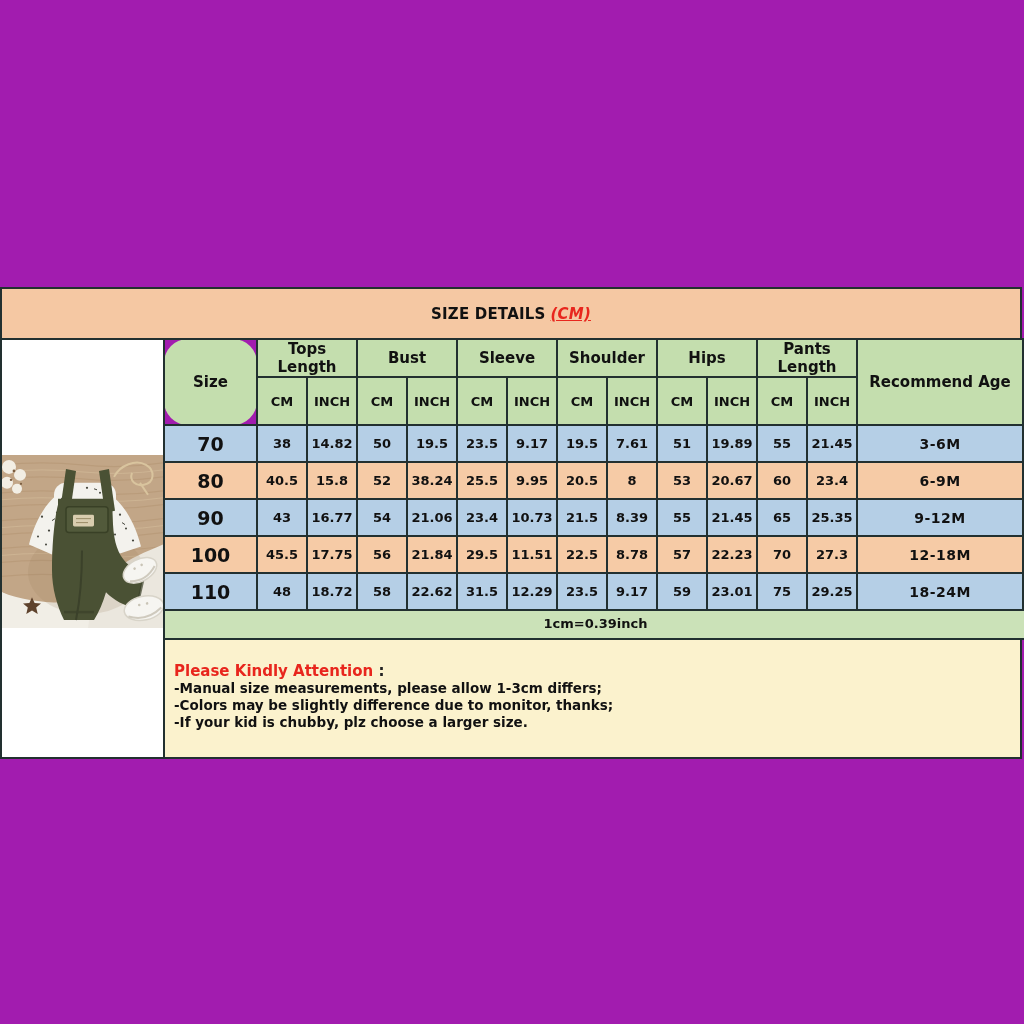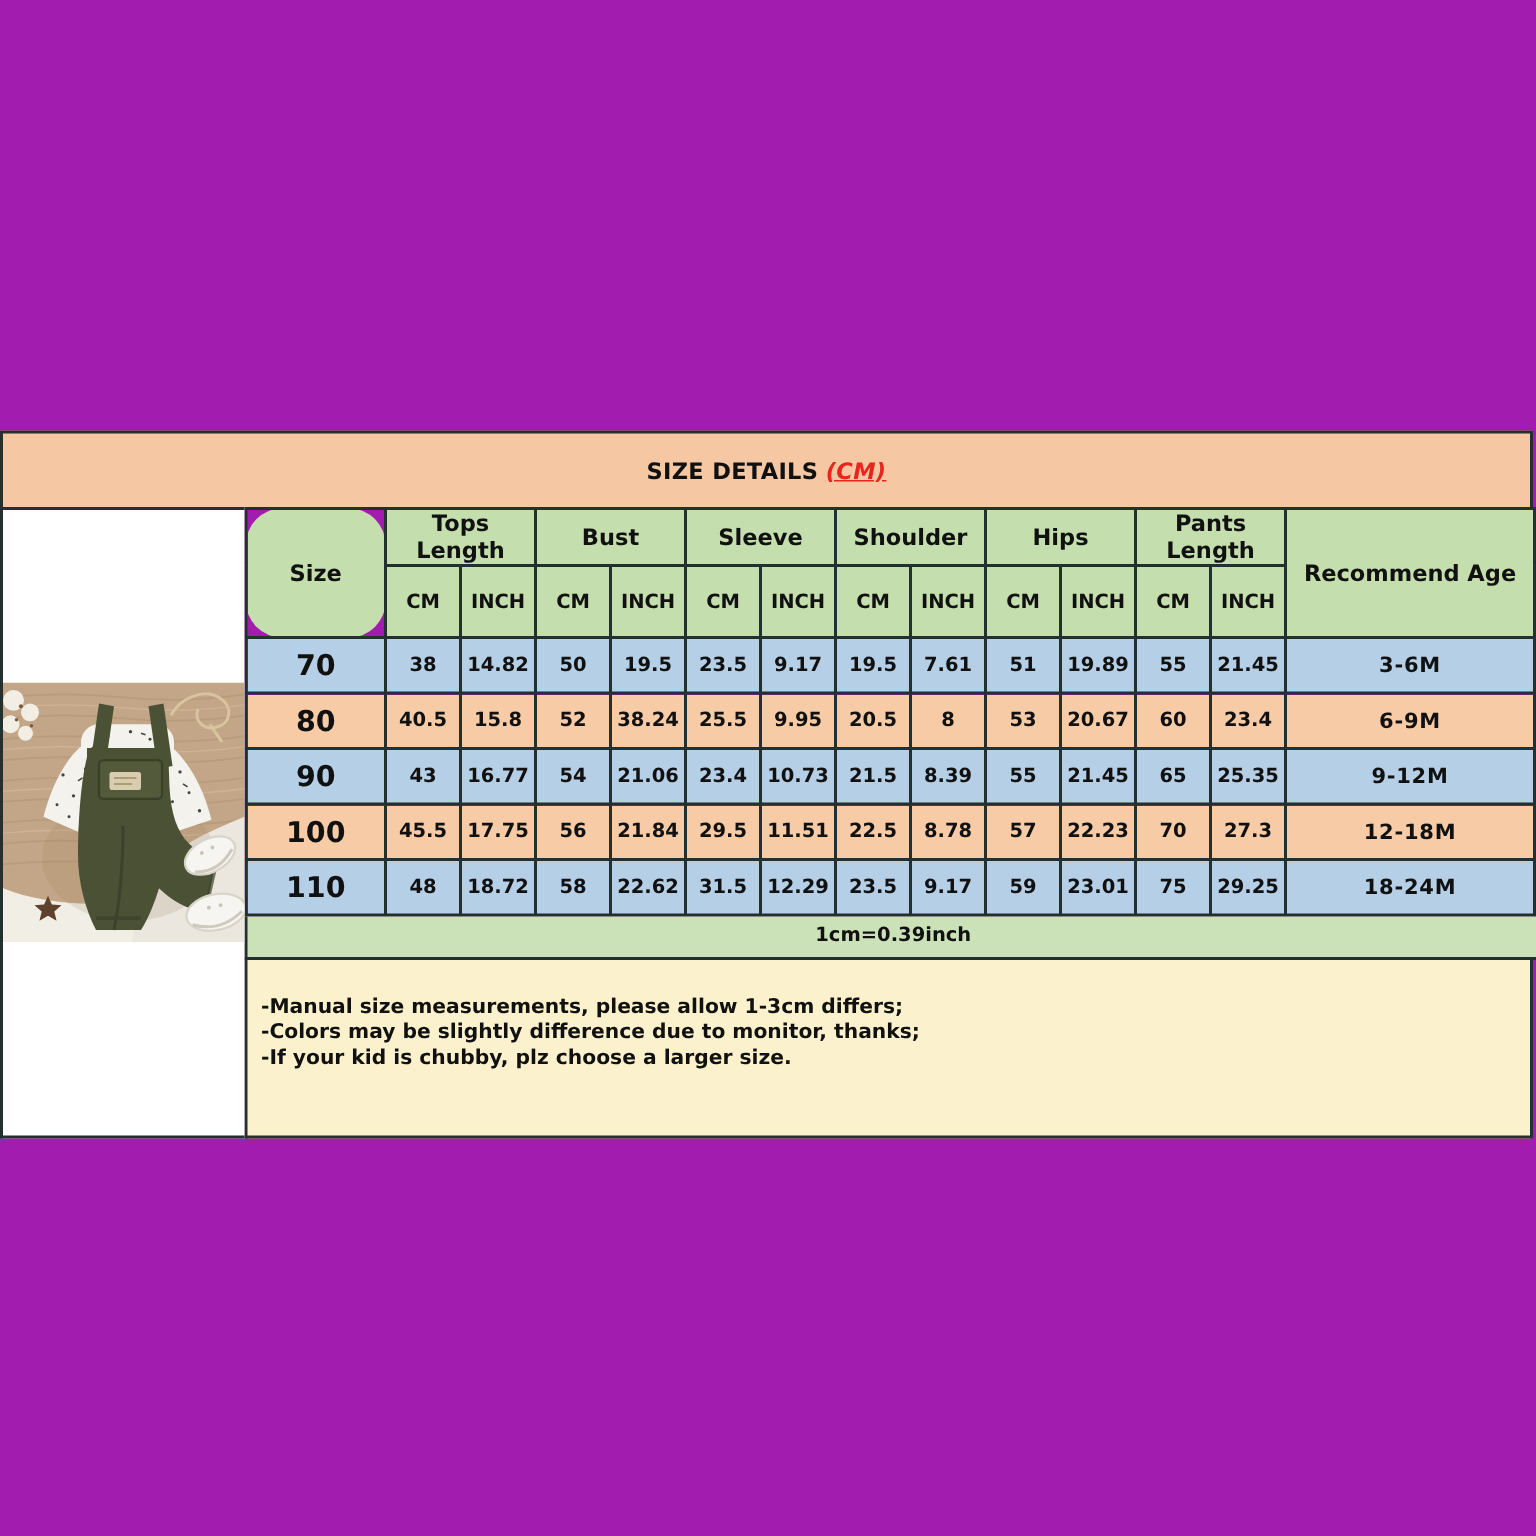--- a/index.html
+++ b/index.html
@@ -294,20 +294,23 @@
               <td class="val-td">75</td>
               <td class="val-td">29.25</td>
               <td class="age-td">18-24M</td>
             </tr>
           </tbody>
       </table>
 
       <div class="conv-row">1cm=0.39inch</div>
 
       <div class="notes">
+        <div class="notes-heading">
+          <span>Please Kindly Attention</span><span class="heading-colon"> :</span>
+        </div>
         <div>
             <div class="note-line">-Manual size measurements, please allow 1-3cm differs;</div>
             <div class="note-line">-Colors may be slightly difference due to monitor, thanks;</div>
             <div class="note-line">-If your kid is chubby, plz choose a larger size.</div>
           </div>
       </div>
     </div>
 
   </div>
 </div>

